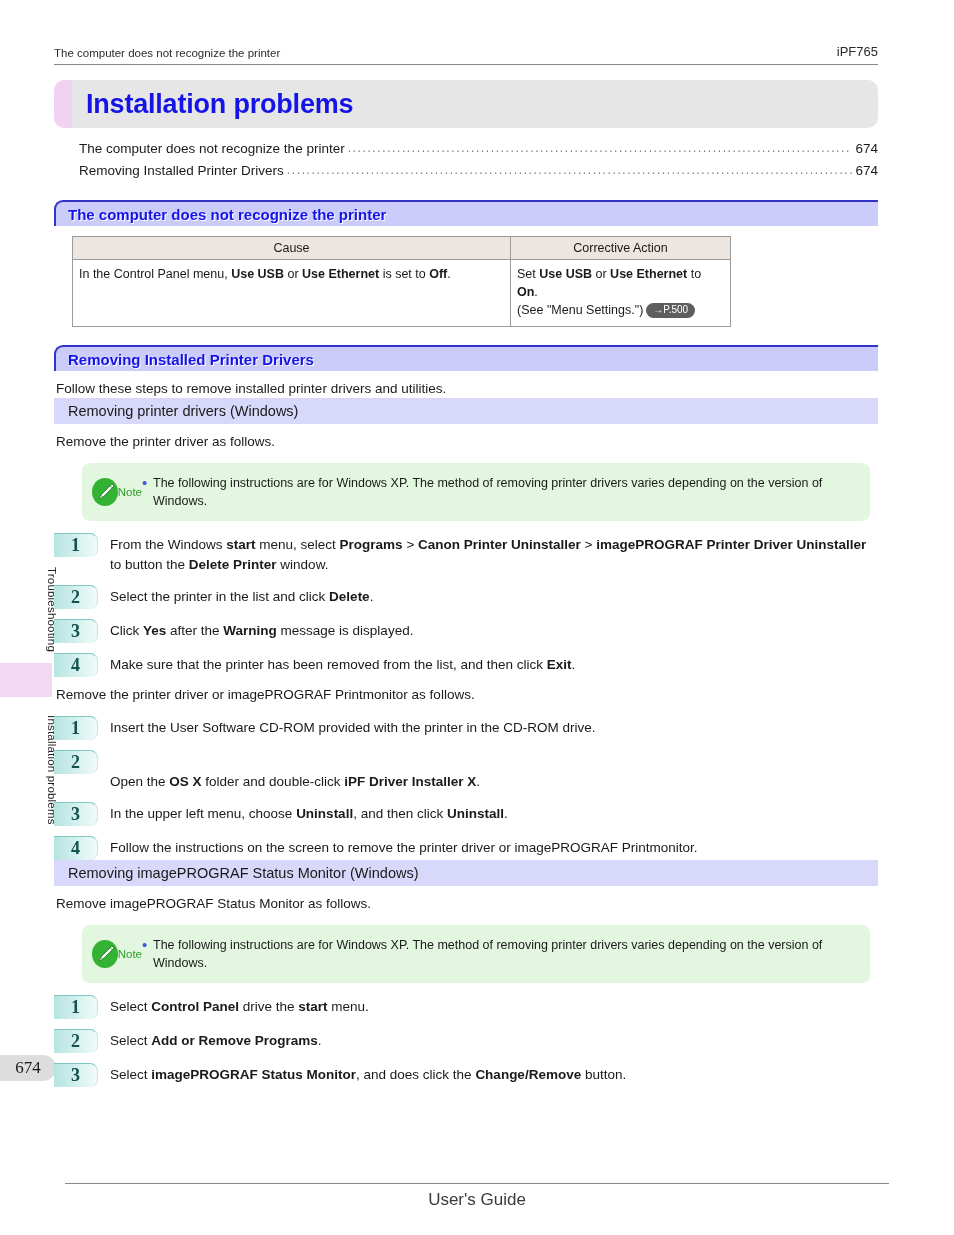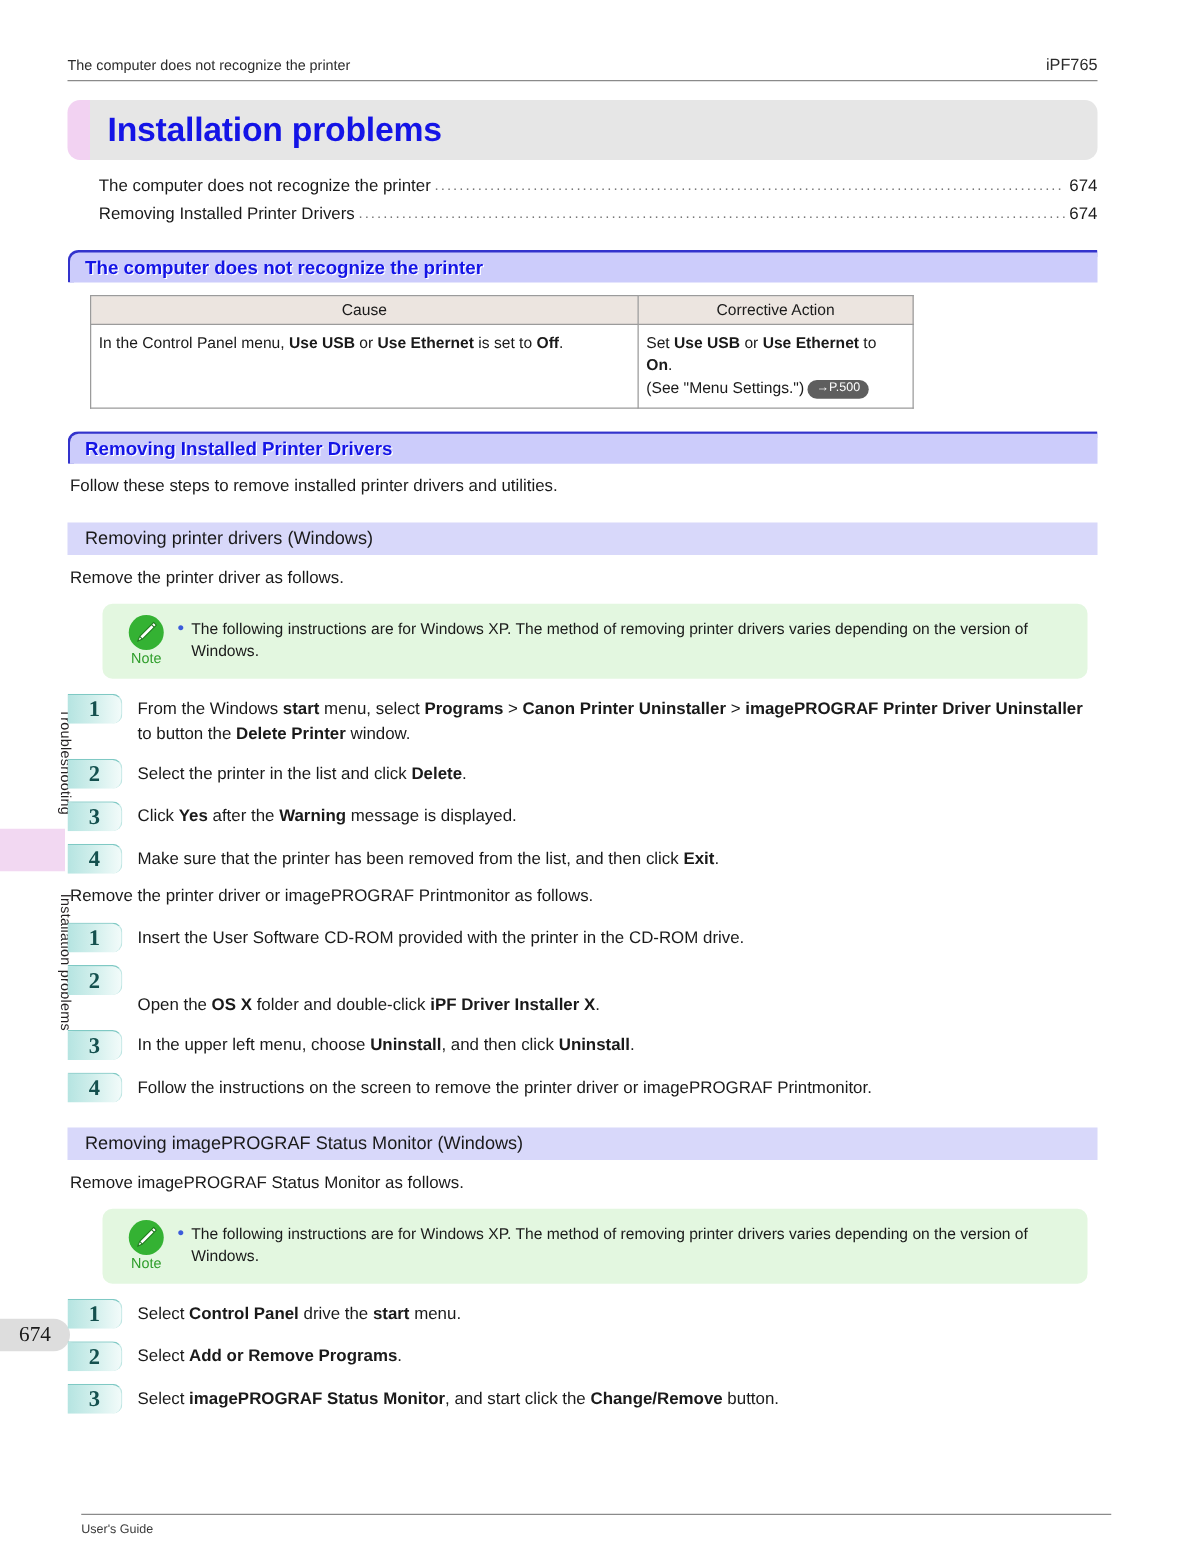--- a/index.html
+++ b/index.html
@@ -138,21 +138,20 @@
   .sec-head-title {
     padding-left: 12px;
     font-size: 15px;
     font-weight: bold;
     color: #1414e6;
     text-shadow: 1px 1px 0 #ffffff;
   }
 
   
   .sub-head {
-    margin-top: 20px;
     height: 26px;
     background: #d8d8fa;
     display: flex; align-items: center;
     padding-left: 14px;
     font-size: 14.5px;
     color: #1a1a1a;
   }
 
   .body-text {
     font-size: 13.5px;
@@ -211,21 +210,20 @@
     background: #e3f7e0;
     border-radius: 8px;
     min-height: 58px;
     display: flex;
     padding: 9px 14px 10px 10px;
   }
   .note-icon-wrap {
     width: 50px;
     flex: 0 0 50px;
     display: flex;
-    flex-direction: column;
     align-items: center;
   }
   .note-circle {
     width: 28px; height: 28px;
     border-radius: 50%;
     background: #34b233;
     position: relative;
     overflow: hidden;
   }
   .note-circle .pencil {
@@ -280,26 +278,26 @@
     font-size: 13.5px;
     line-height: 20px;
     color: #1a1a1a;
     padding-top: 2px;
   }
   .step-text b { font-weight: bold; }
 
   
   .footer {
     position: absolute;
-    left: 65px; top: 1211px;
+    left: 65px; top: 1183px;
     width: 824px;
     border-top: 1px solid #8a8a8a;
     padding-top: 6px;
-    text-align: left;
-    font-size: 10px;
+    text-align: center;
+    font-size: 17px;
     color: #3b3b3b;
   }
 </style>
 </head>
 <body>
 
 <div class="rail">
   <div class="rail-label troubleshooting">Troubleshooting</div>
   <div class="rail-tab"></div>
   <div class="rail-label installation">Installation problems</div>
@@ -437,20 +435,20 @@
         <div class="step">
           <div class="step-num">1</div>
           <div class="step-text"><span>Select </span><b>Control Panel</b><span> drive the </span><b>start</b><span> menu.</span></div>
         </div>
         <div class="step">
           <div class="step-num">2</div>
           <div class="step-text"><span>Select </span><b>Add or Remove Programs</b><span>.</span></div>
         </div>
         <div class="step">
           <div class="step-num">3</div>
-          <div class="step-text"><span>Select </span><b>imagePROGRAF Status Monitor</b><span>, and start click the </span><b>Change/Remove</b><span> button.</span></div>
+          <div class="step-text"><span>Select </span><b>imagePROGRAF Status Monitor</b><span>, and does click the </span><b>Change/Remove</b><span> button.</span></div>
         </div>
       </div>
     </div>
 
 </div>
 
 <div class="footer">User's Guide</div>
 
 </body></html>

